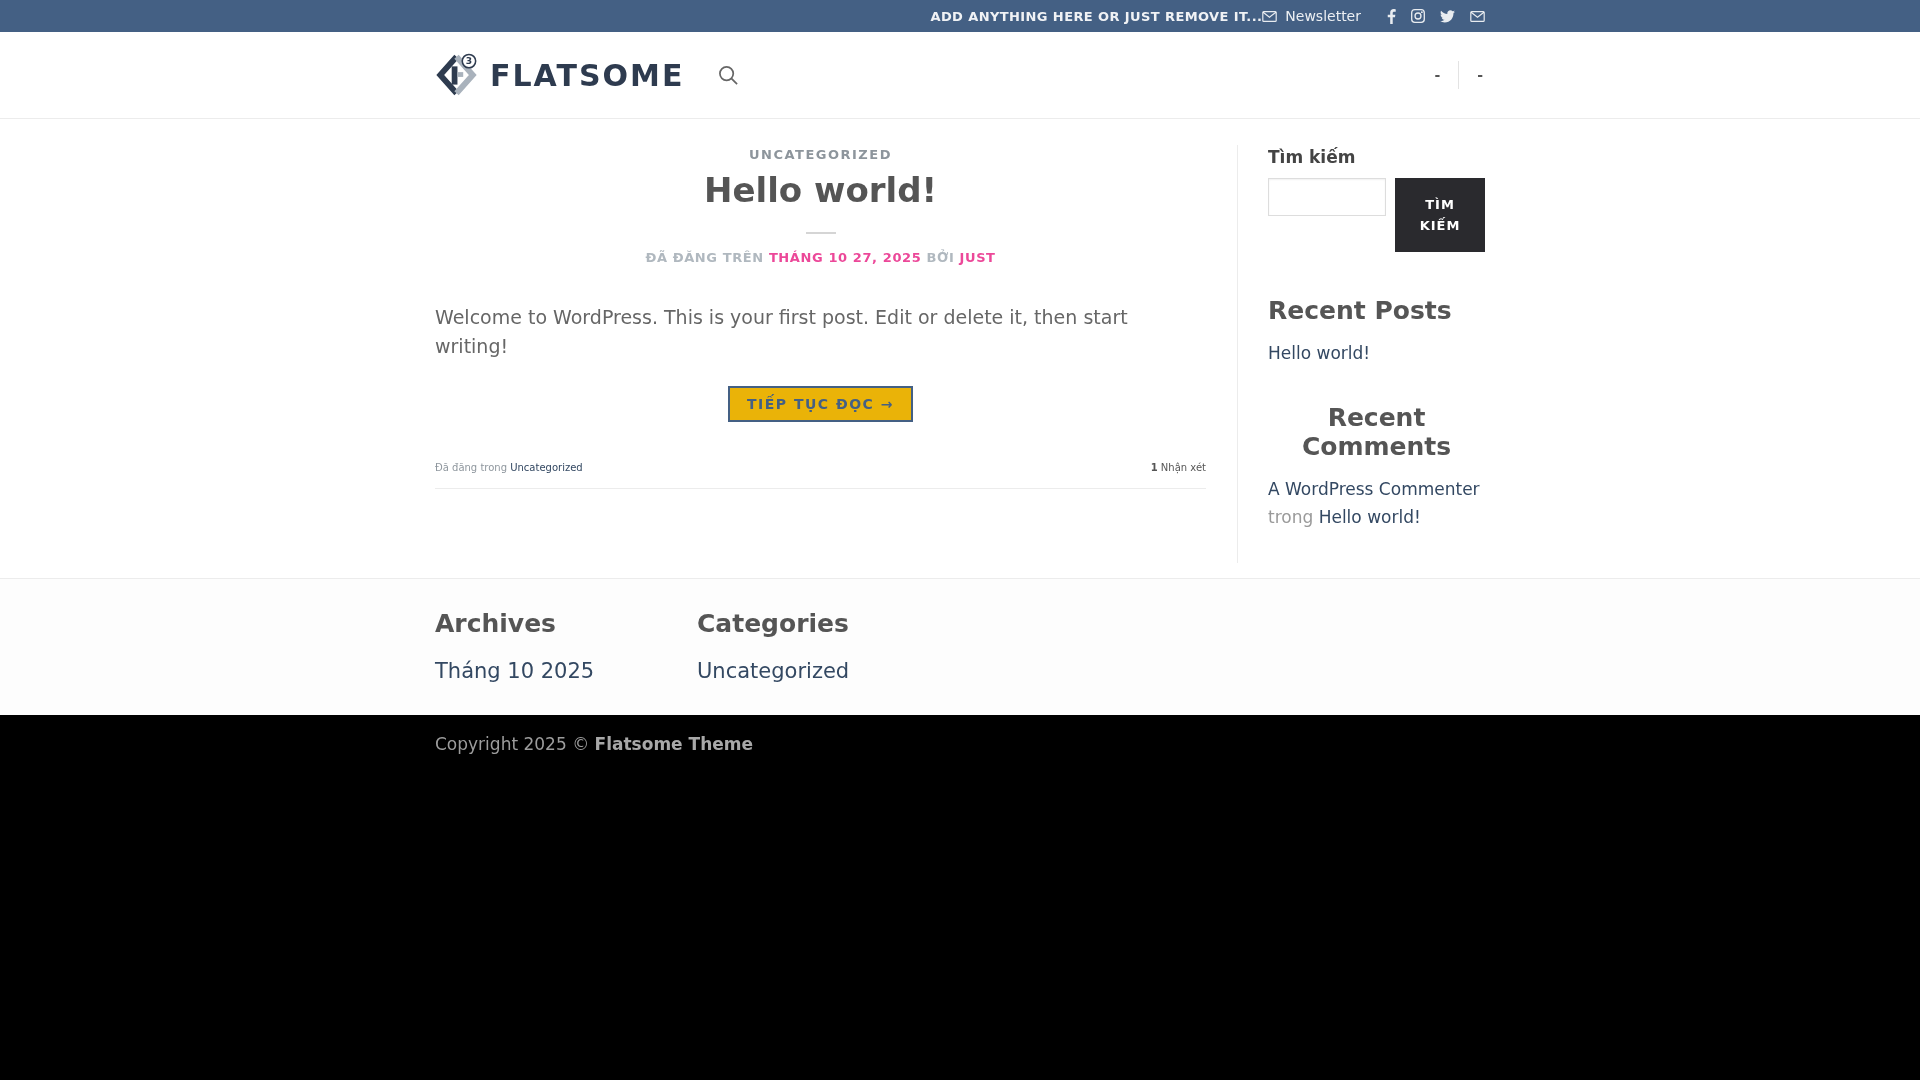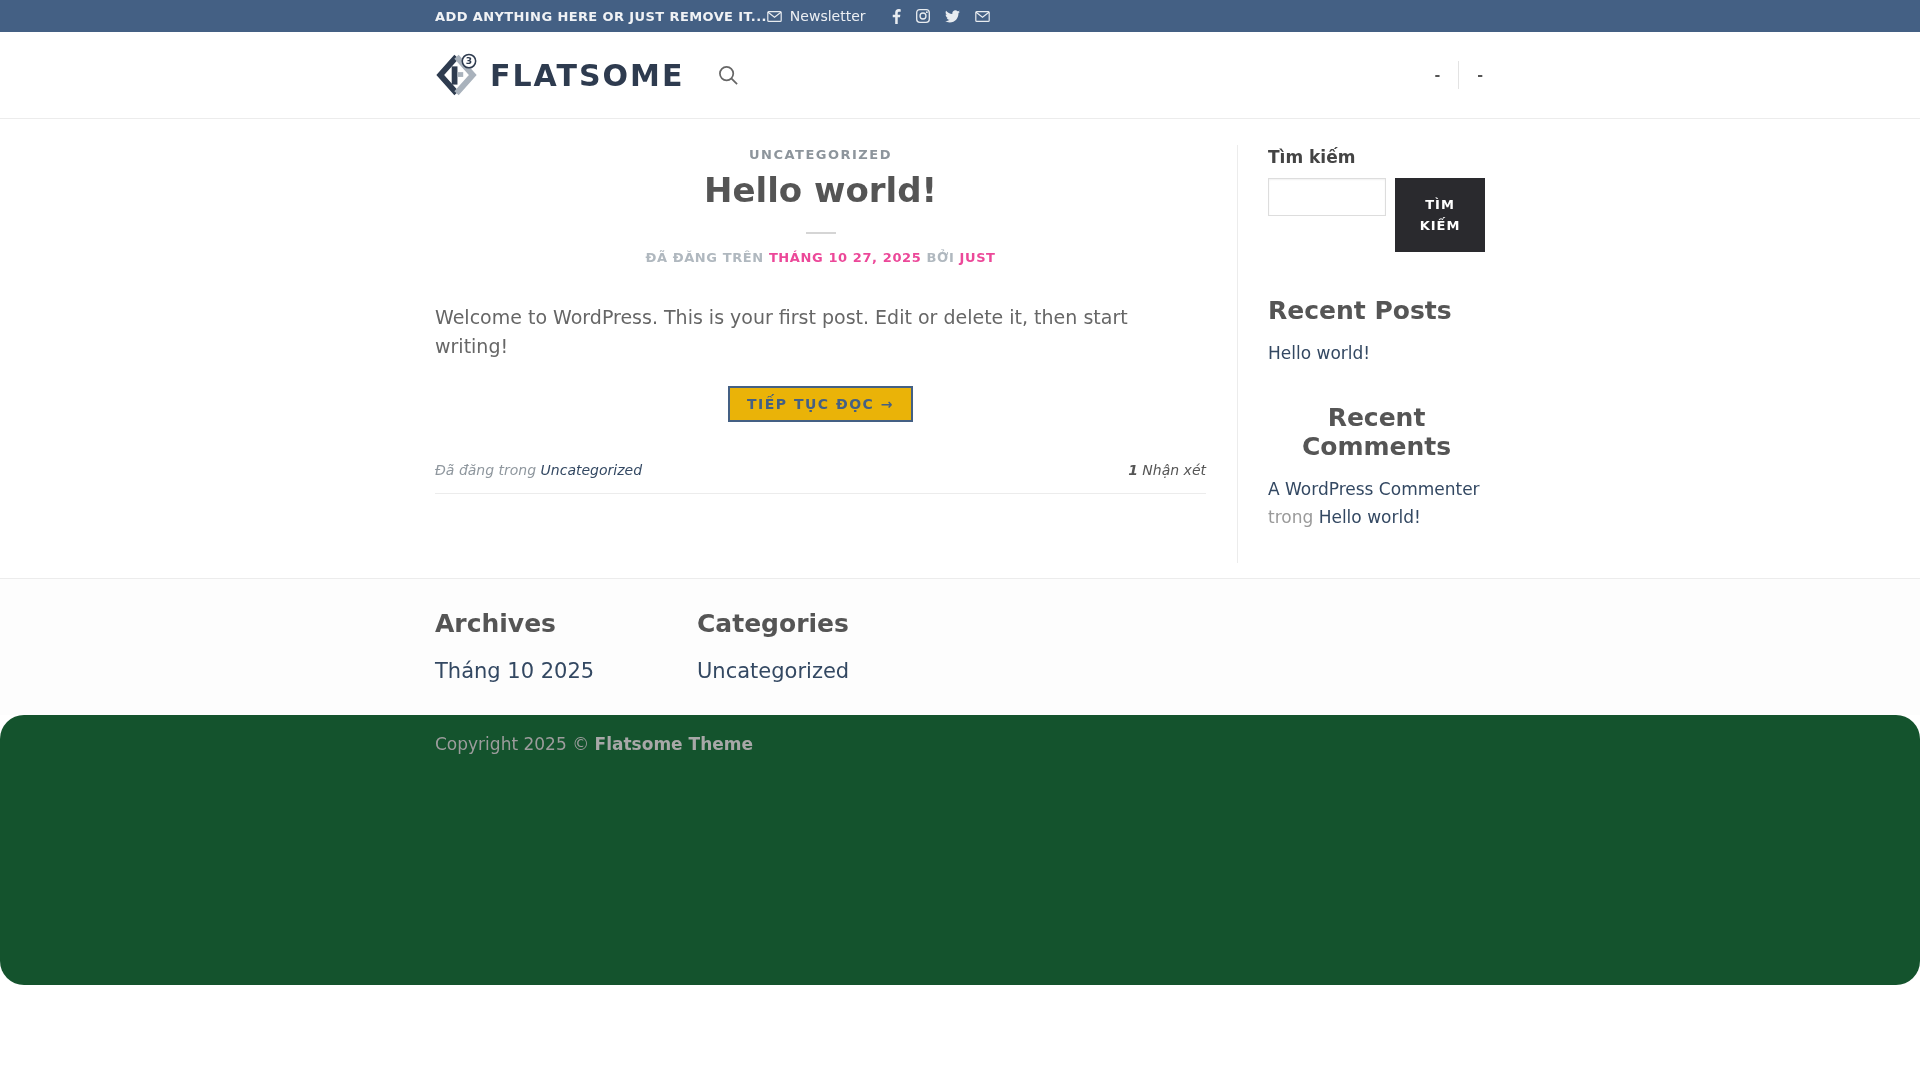--- a/index.html
+++ b/index.html
@@ -1,21 +1,21 @@
 <!DOCTYPE html>
 <html><head>
 <meta charset="utf-8">
 <style>
   * { margin:0; padding:0; box-sizing:border-box; }
   html,body { width:1920px; height:1080px; background:#fff; font-family:"DejaVu Sans","Liberation Sans",sans-serif; }
   .container { width:1050px; margin:0 auto; }
 
   
   .topbar { height:32px; background:#446084; color:#fff; }
-  .topbar .container { height:100%; display:flex; align-items:center; justify-content:flex-start; }
+  .topbar .container { height:100%; display:flex; align-items:center; justify-content:flex-end; }
   .topbar-left { font-size:13px; font-weight:700; letter-spacing:.4px; color:rgba(255,255,255,.92); }
   .topbar-right { display:flex; align-items:center; }
   .newsletter { display:flex; align-items:center; gap:8px; font-size:14px; color:rgba(255,255,255,.9); cursor:pointer; margin-right:26px; }
   .social { display:flex; align-items:center; gap:15px; }
   .social svg, .newsletter svg { display:block; color:rgba(255,255,255,.88); }
   .social a { display:flex; cursor:pointer; color:rgba(255,255,255,.88); }
 
   
   .site-header { height:87px; background:#fff; border-bottom:1px solid #ececec; }
   .site-header .container { height:86px; display:flex; align-items:center; justify-content:space-between; }
@@ -34,21 +34,21 @@
   .article-col { width:772px; padding-top:28px; }
   .article-head { text-align:center; }
   .post-category { font-size:13px; font-weight:700; letter-spacing:1.5px; color:#8d959c; cursor:pointer; }
   .post-title { font-size:34px; font-weight:700; color:#555; margin-top:8px; cursor:pointer; }
   .title-divider { width:30px; height:2px; background:#d5d5d5; margin:22px auto 16px auto; }
   .post-meta { font-size:13px; font-weight:600; letter-spacing:.6px; color:#b0b8bf; }
   .post-meta .meta-strong { color:#ec4899; cursor:pointer; }
   .post-body { font-size:19px; color:#666; line-height:1.5; margin-top:38px; text-align:left; }
   .read-more-wrap { text-align:center; margin-top:26px; }
   .read-more { display:inline-block; border:2px solid #446084; color:#446084; background:#eab308; font-size:14px; font-weight:700; letter-spacing:1.5px; padding:8px 17px; cursor:pointer; font-family:inherit; }
-  .post-footer { display:flex; justify-content:space-between; align-items:baseline; margin-top:40px; font-size:14px;font-style:italic; }
+  .post-footer { display:flex; justify-content:space-between; align-items:baseline; margin-top:40px; font-size:10px; }
   .posted-in { color:#8f979e; }
   .posted-in a { color:#334862; cursor:pointer; }
   .comments-link { color:#555; cursor:pointer; }
   .comments-link b { font-weight:700; }
   .post-hr { border:0; border-top:1px solid #ececec; margin-top:15px; }
 
   .col-divider { width:1px; background:#ececec; margin:26px 30px 15px 31px; }
 
   
   .sidebar { width:217px; padding-top:28px; }
@@ -64,21 +64,21 @@
   .comment-item .comment-line2 { margin-top:8px; font-size:17px; }
   .comment-line2 .in-label { color:#9a9a9a; }
 
   
   .footer-light { height:137px; background:#fdfdfd; border-top:1px solid #ececec; }
   .footer-light .container { display:flex; padding-top:30px; }
   .footer-col { width:262px; }
   .footer-col .widget-title { margin:0; }
   .footer-col a { display:inline-block; margin-top:21px; font-size:21px; color:#334862; cursor:pointer; text-decoration:none; }
 
-  .footer-dark { height:270px; background:#14532d;border-radius:24px; }
+  .footer-dark { height:365px; background:#000000; }
   .footer-dark .container { padding-top:19px; }
   .copyright { font-size:17px; color:#9c9c9c; }
   .copyright b { color:#a8a8a8; font-weight:700; }
 </style>
 </head>
 <body>
 
 <div class="topbar">
   <div class="container">
     <div class="topbar-left">ADD ANYTHING HERE OR JUST REMOVE IT...</div>

